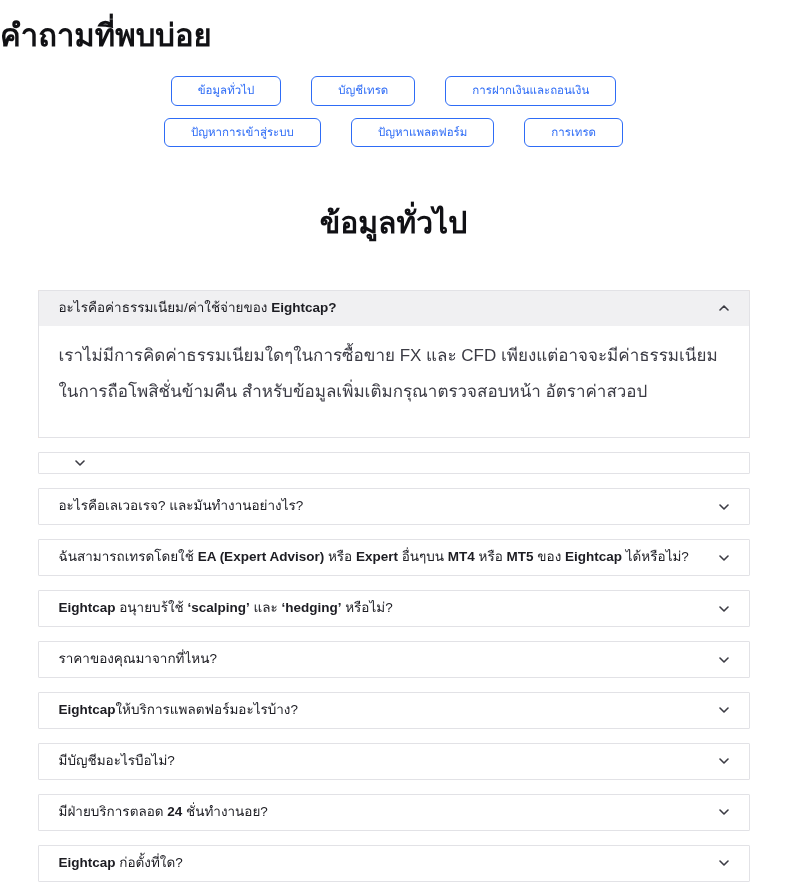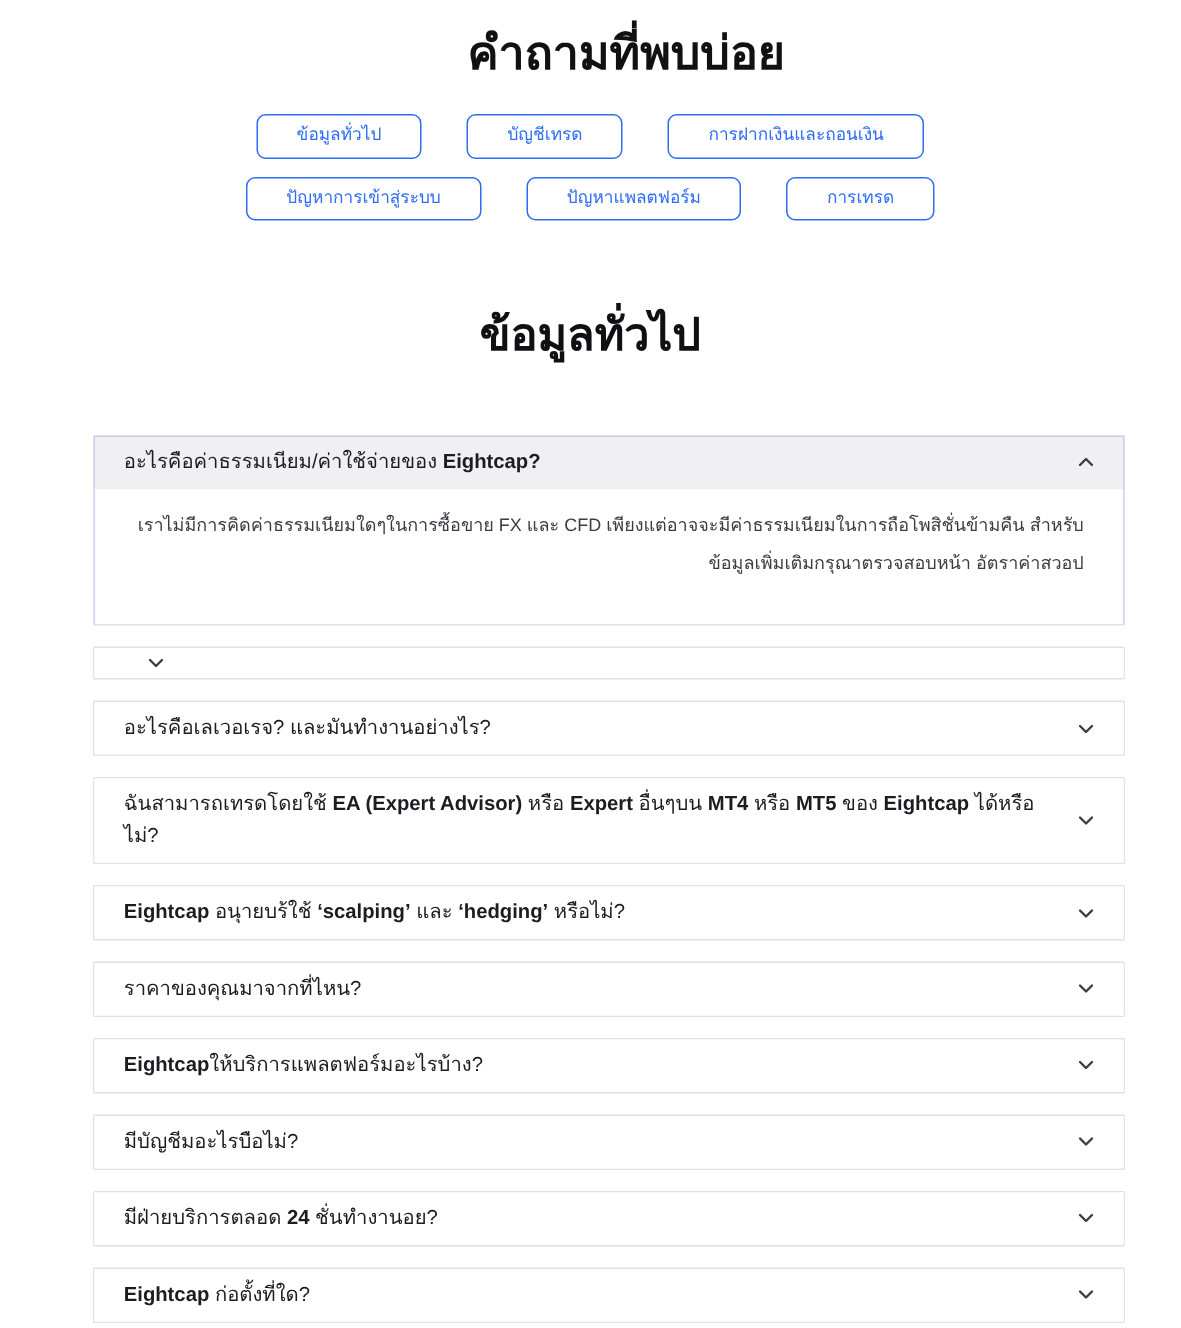--- a/index.html
+++ b/index.html
@@ -10,25 +10,24 @@
     overflow: hidden;
     background: #ffffff;
     font-family: "Liberation Sans", "DejaVu Sans", sans-serif;
     color: #1c1c22;
   }
 
   .page { width: 787px; padding-top: 6px; }
 
   h1.page-title {
     margin: 4px 0 16px;
-    text-align: center;
+    text-align: left;
     font-size: 31px;
     font-weight: 700;
     color: #111114;
-    padding-left: 48px;
   }
 
   .cats {
     display: flex;
     flex-wrap: wrap;
     justify-content: center;
     gap: 12px 30px;
     max-width: 570px;
     margin: 0 auto;
   }
@@ -52,22 +51,21 @@
     font-weight: 600;
     color: #101014;
   }
 
   .faq { width: 712px; margin: 0 auto; }
 
   .faq-item {
     border: 1px solid #e2e2e6;
     border-radius: 1px;
     margin-bottom: 14px;
-    background: #8b5cf6;
-    margin-left: 24px;
+    background: #f97316;
   }
 
   .faq-header {
     width: 100%;
     display: flex;
     justify-content: space-between;
     align-items: center;
     padding: 7px 20px;
     background: #ffffff;
     border: none;
@@ -83,25 +81,24 @@
 
   .chev {
     flex: 0 0 auto;
     margin-left: 16px;
     display: inline-flex;
     align-items: center;
   }
 
   .faq-body {
     padding: 12px 26px 28px 20px;
-    font-size: 12px;
+    font-size: 17px;
     line-height: 2.1;
     color: #3b3b44;
     background: #ffffff;
-    text-align: right;
   }
 </style>
 </head>
 <body>
 
 <div class="page">
   <h1 class="page-title">คำถามที่พบบ่อย</h1>
   <div class="cats">
       <button class="cat-btn">ข้อมูลทั่วไป</button>
       <button class="cat-btn">บัญชีเทรด</button>

